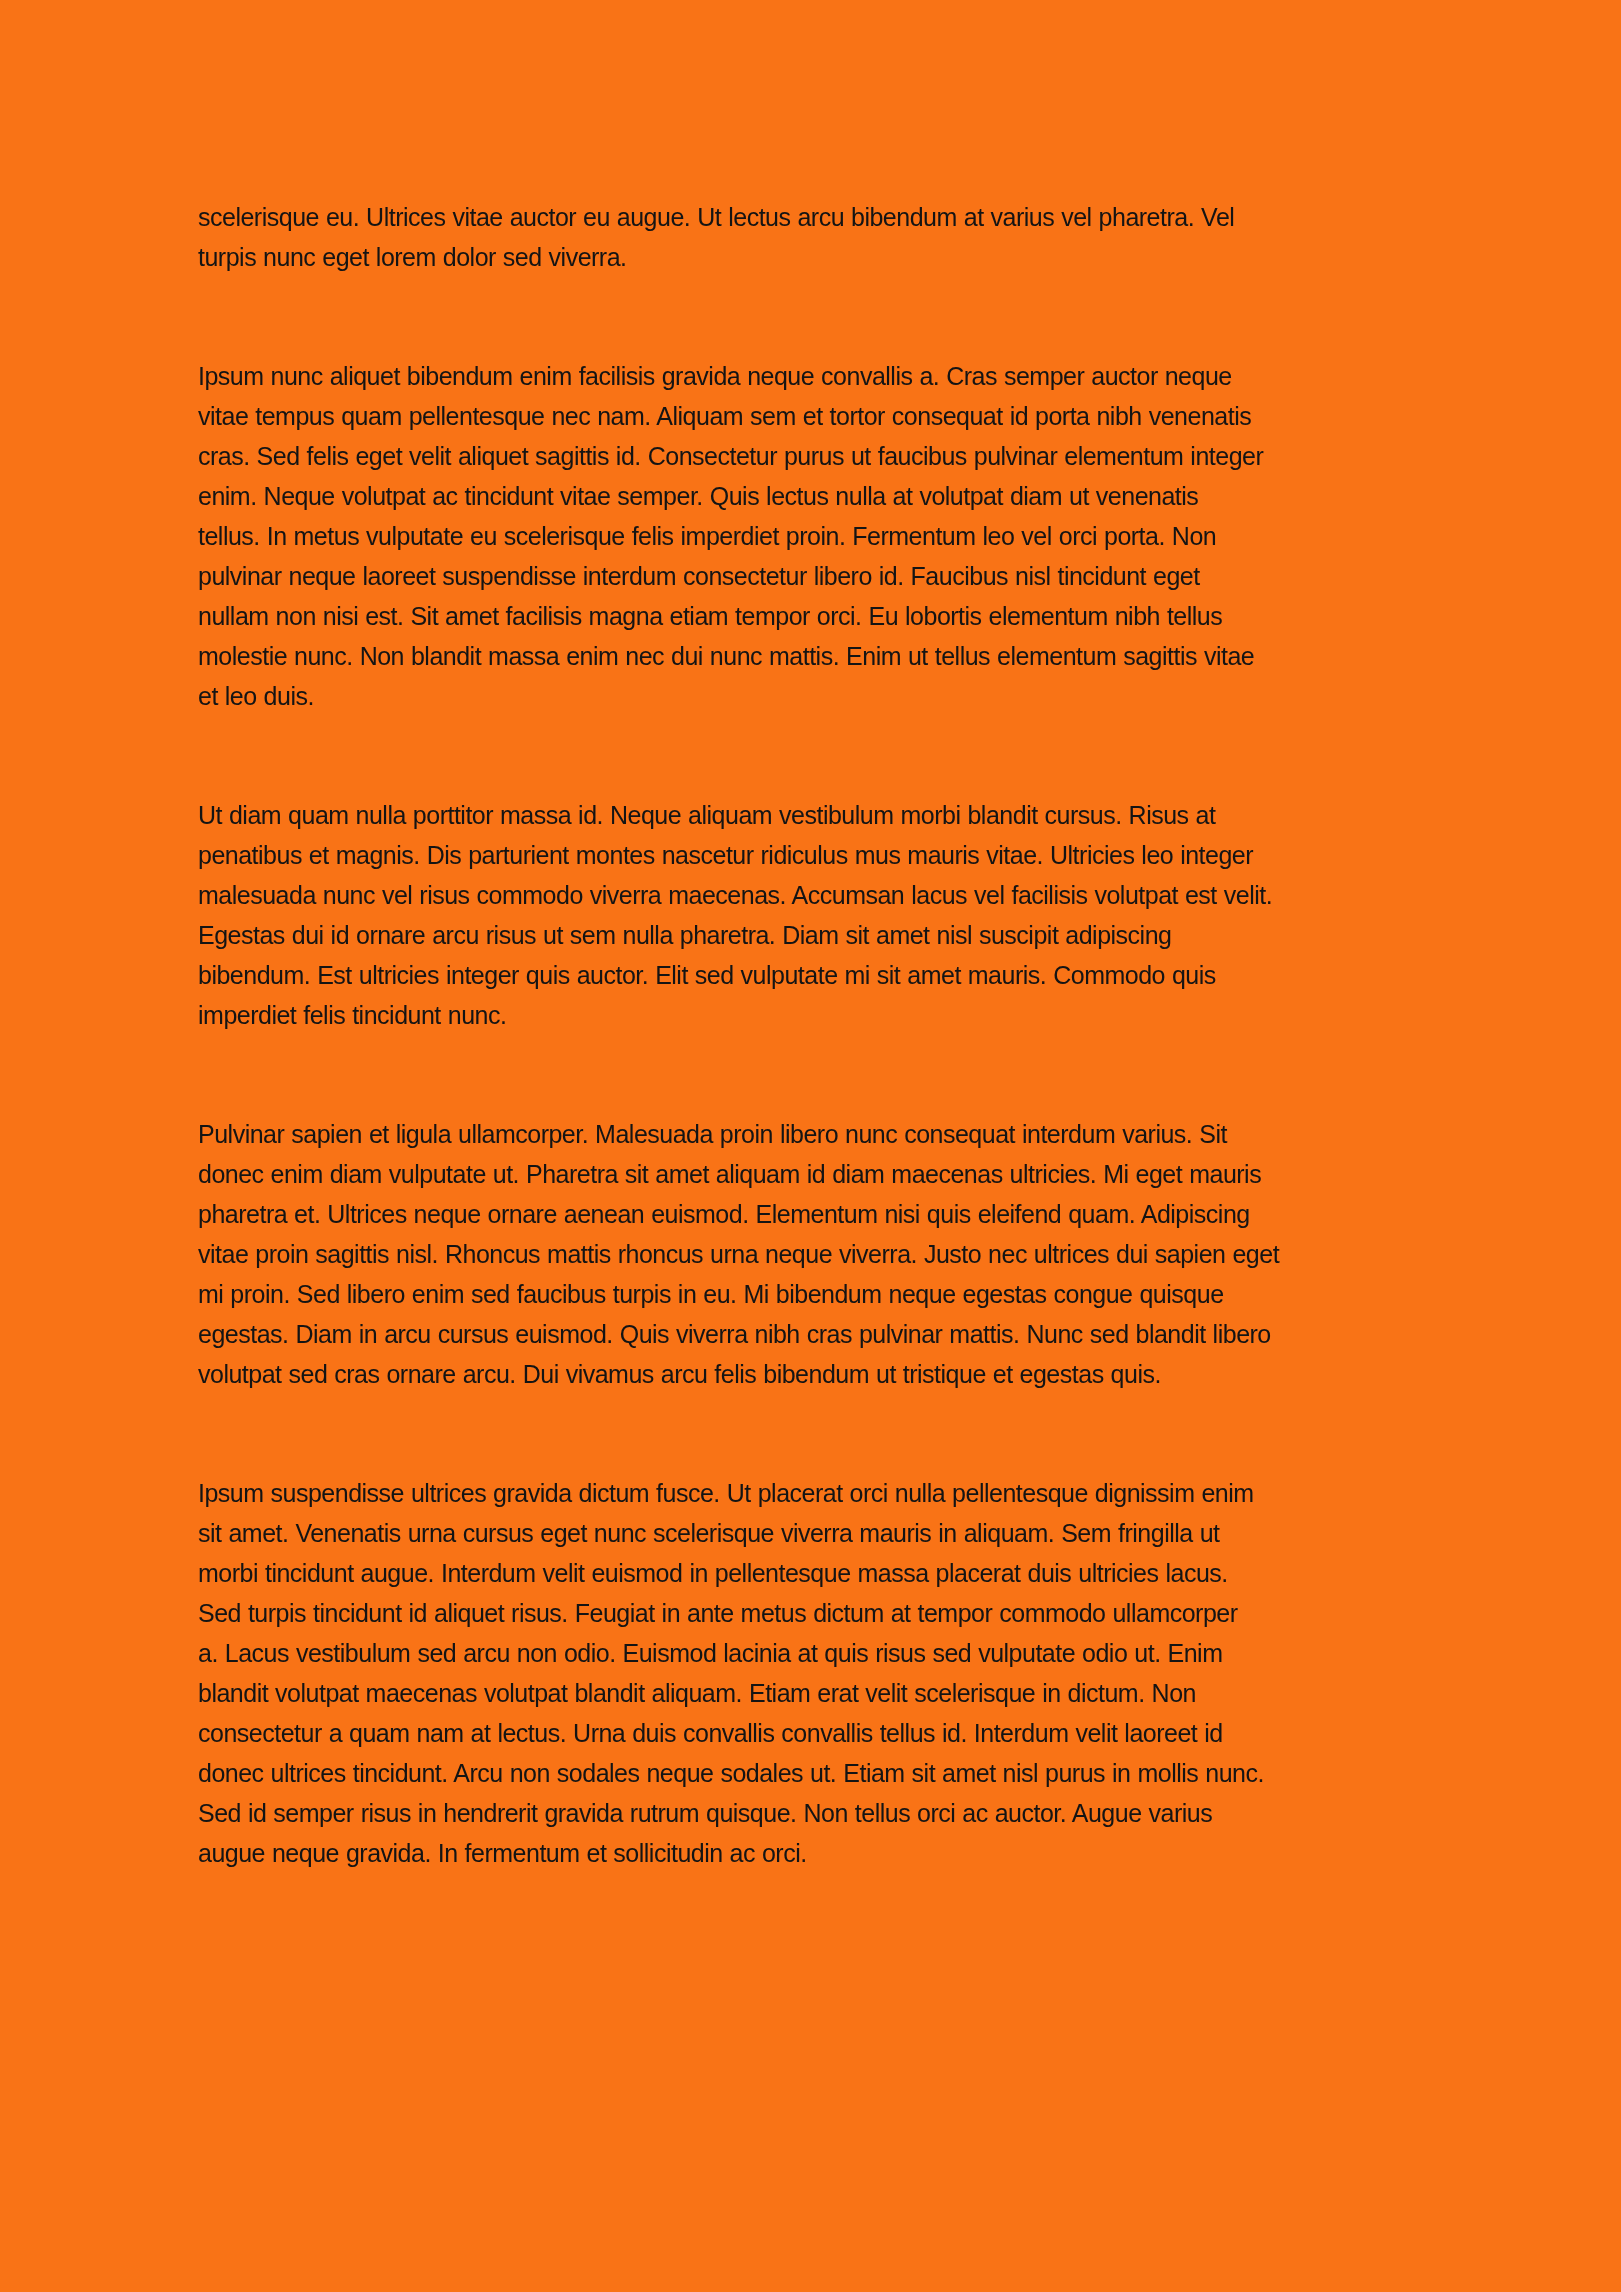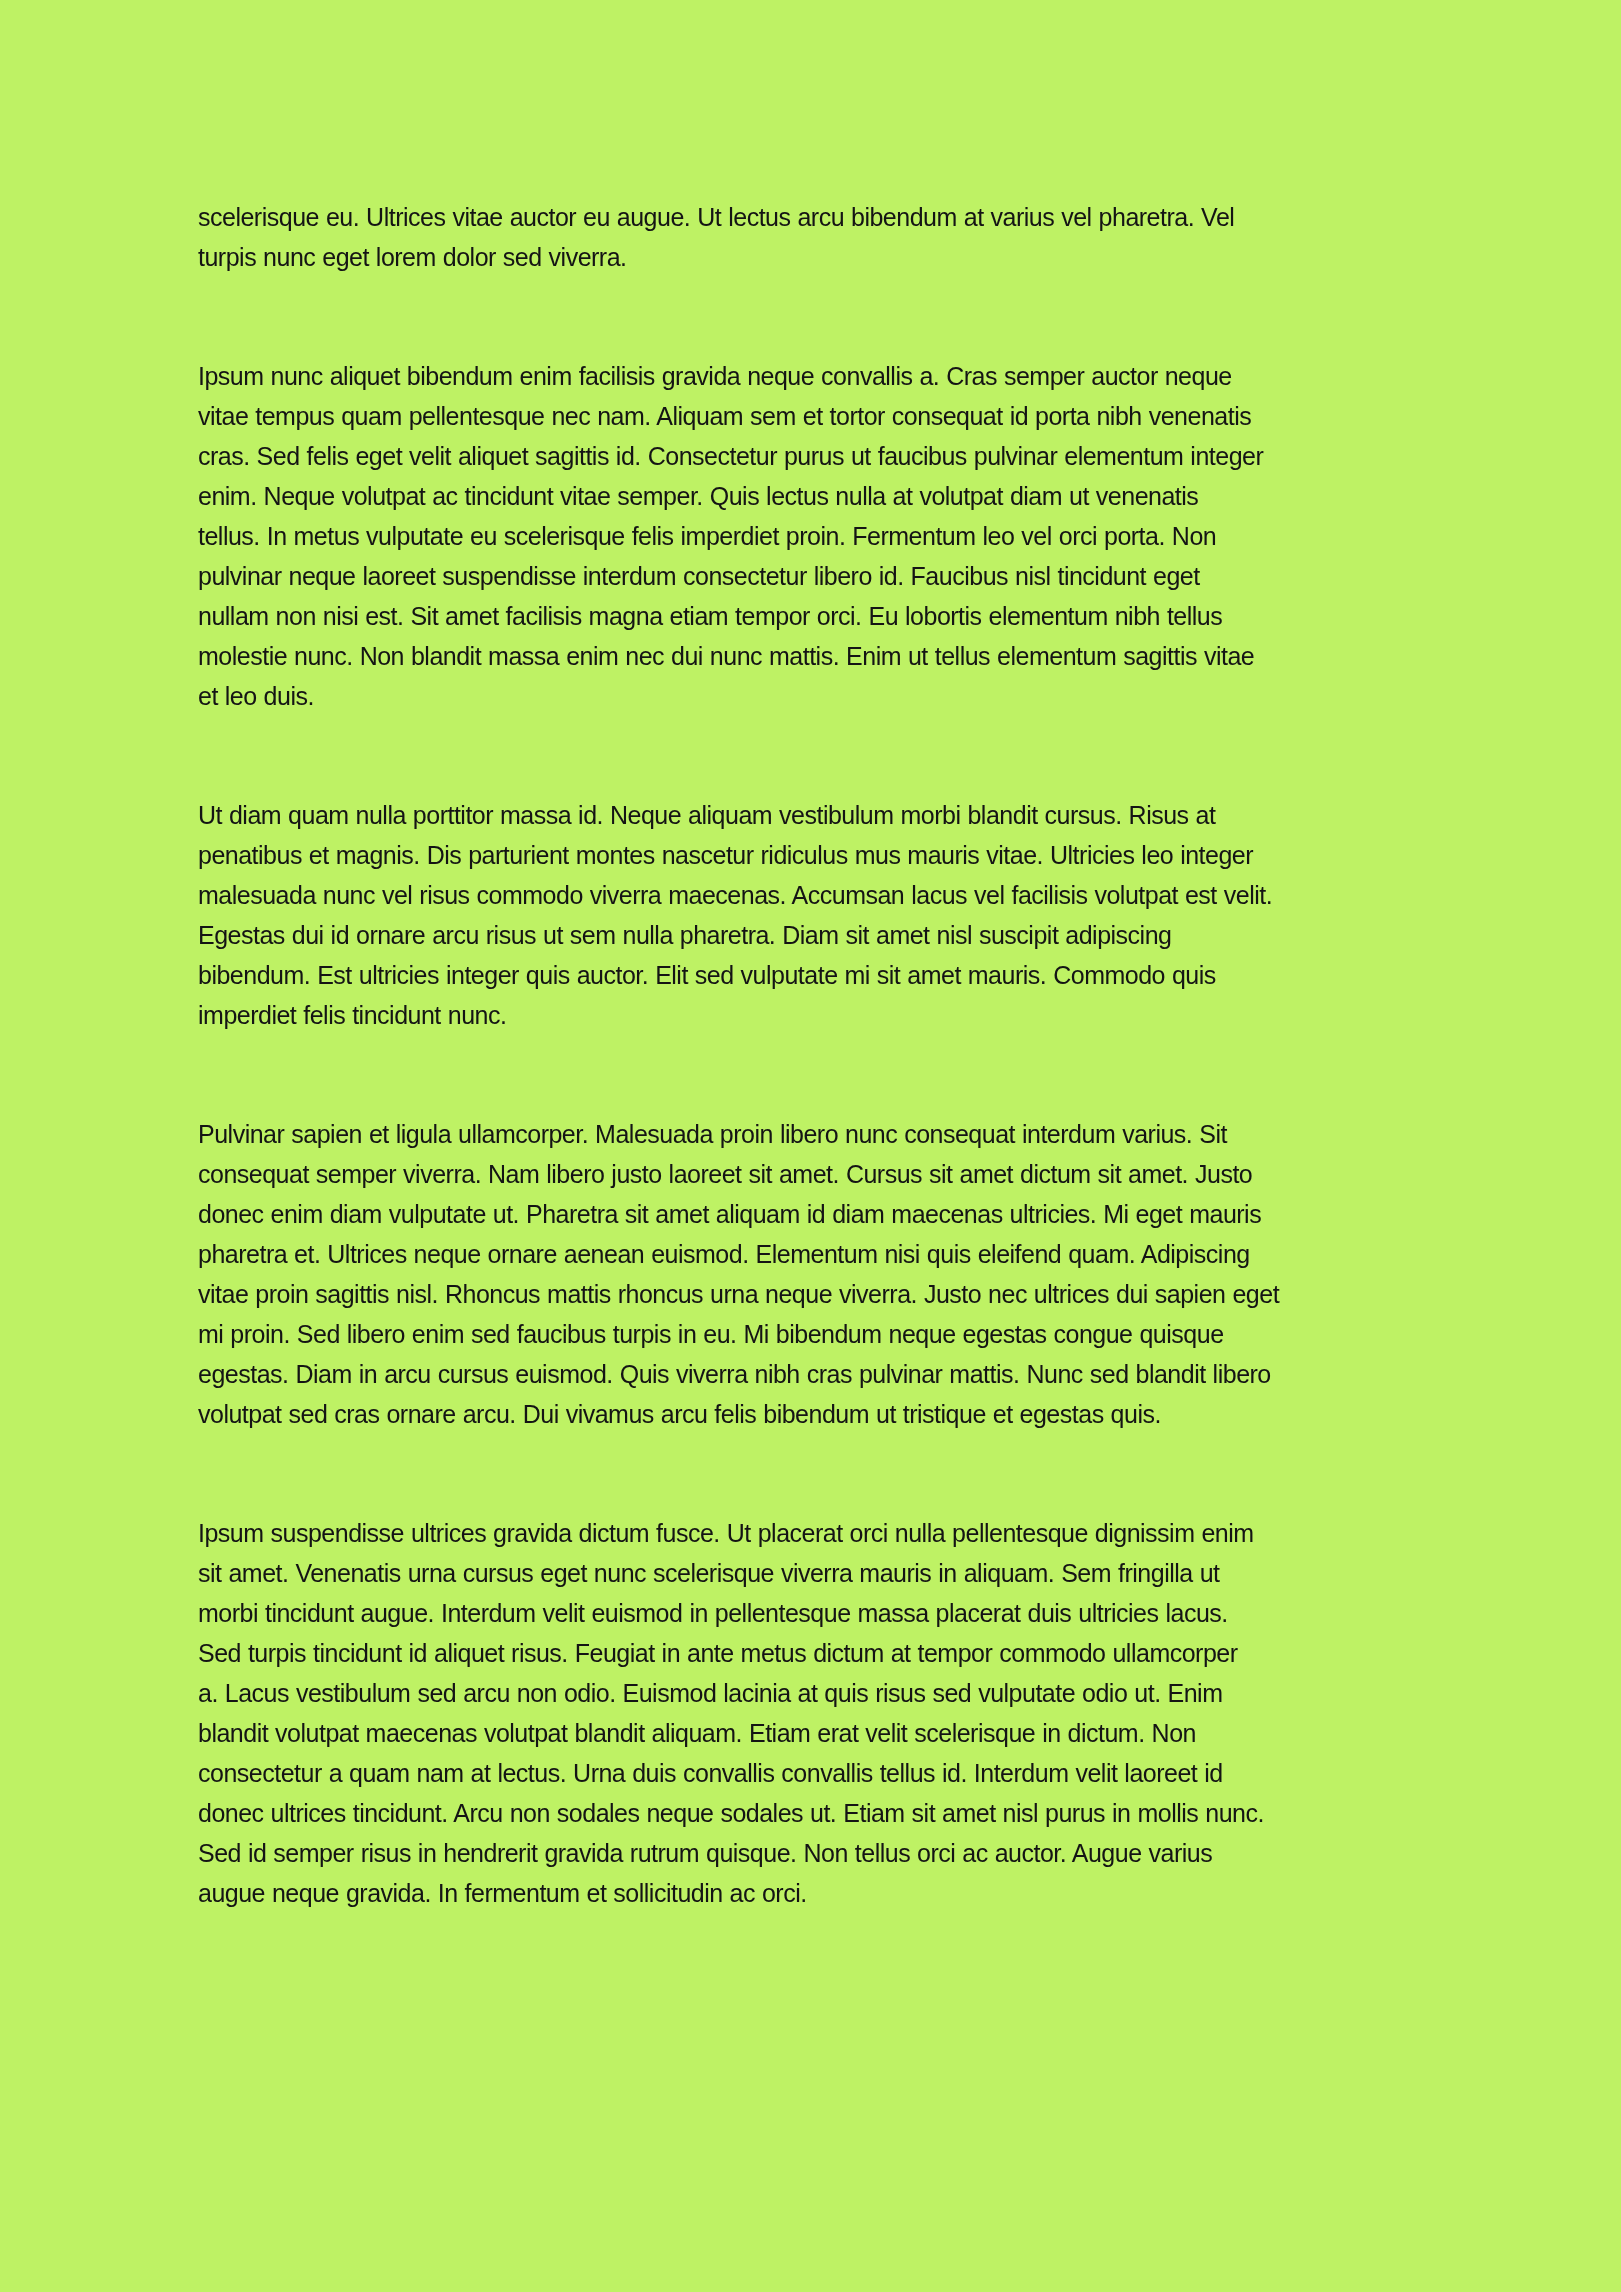--- a/index.html
+++ b/index.html
@@ -12,21 +12,21 @@
       height: 2293px;
       position: relative;
       overflow: hidden;
     }
     .page {
       position: absolute;
       left: 0;
       top: 0;
       width: 1621px;
       height: 2293px;
-      background: #bef264;
+      background: #f97316;
     }
     .content {
       position: absolute;
       left: 198px;
       top: 197px;
       width: 1274px;
     }
     .para {
       margin: 0 0 79px 0;
     }
@@ -68,21 +68,20 @@
       <span class="line">Ut diam quam nulla porttitor massa id. Neque aliquam vestibulum morbi blandit cursus. Risus at</span>
       <span class="line">penatibus et magnis. Dis parturient montes nascetur ridiculus mus mauris vitae. Ultricies leo integer</span>
       <span class="line">malesuada nunc vel risus commodo viverra maecenas. Accumsan lacus vel facilisis volutpat est velit.</span>
       <span class="line">Egestas dui id ornare arcu risus ut sem nulla pharetra. Diam sit amet nisl suscipit adipiscing</span>
       <span class="line">bibendum. Est ultricies integer quis auctor. Elit sed vulputate mi sit amet mauris. Commodo quis</span>
       <span class="line">imperdiet felis tincidunt nunc.</span>
     </p>
 
     <p class="para">
       <span class="line">Pulvinar sapien et ligula ullamcorper. Malesuada proin libero nunc consequat interdum varius. Sit</span>
-      <span class="line">consequat semper viverra. Nam libero justo laoreet sit amet. Cursus sit amet dictum sit amet. Justo</span>
       <span class="line">donec enim diam vulputate ut. Pharetra sit amet aliquam id diam maecenas ultricies. Mi eget mauris</span>
       <span class="line">pharetra et. Ultrices neque ornare aenean euismod. Elementum nisi quis eleifend quam. Adipiscing</span>
       <span class="line">vitae proin sagittis nisl. Rhoncus mattis rhoncus urna neque viverra. Justo nec ultrices dui sapien eget</span>
       <span class="line">mi proin. Sed libero enim sed faucibus turpis in eu. Mi bibendum neque egestas congue quisque</span>
       <span class="line">egestas. Diam in arcu cursus euismod. Quis viverra nibh cras pulvinar mattis. Nunc sed blandit libero</span>
       <span class="line">volutpat sed cras ornare arcu. Dui vivamus arcu felis bibendum ut tristique et egestas quis.</span>
     </p>
 
     <p class="para">
       <span class="line">Ipsum suspendisse ultrices gravida dictum fusce. Ut placerat orci nulla pellentesque dignissim enim</span>

